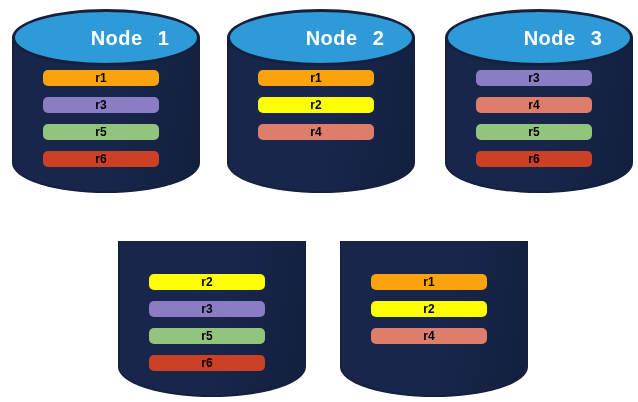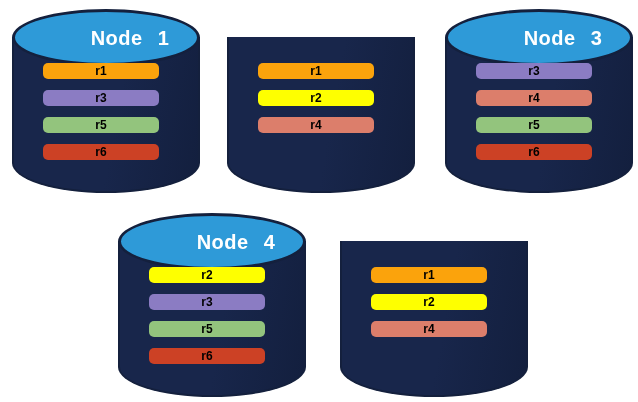--- a/index.html
+++ b/index.html
@@ -56,21 +56,21 @@
     font-size: 20px;
     font-weight: bold;
     letter-spacing: 0.5px;
     word-spacing: 9px;
     padding-top: 2px;
     margin-left: 48px;
   }
   .bars {
     position: absolute;
     left: 31px;
-    top: 58px;
+    top: 65px;
     width: 116px;
     display: flex;
     flex-direction: column;
     gap: 11px;
     z-index: 3;
   }
   .bar {
     height: 16px;
     border-radius: 5px;
     display: flex;
@@ -105,20 +105,23 @@
           <span>r5</span>
         </div>
         <div class="bar" style="background: rgb(204, 65, 37);">
           <span>r6</span>
         </div>
       </div>
   </div>
 
   <div class="node node-2">
     <div class="cyl-body"></div>
+    <div class="cyl-top">
+      <span class="node-label">Node 2</span>
+    </div>
     <div class="bars">
         <div class="bar" style="background: rgb(251, 163, 12);">
           <span>r1</span>
         </div>
         <div class="bar" style="background: rgb(254, 255, 0);">
           <span>r2</span>
         </div>
         <div class="bar" style="background: rgb(220, 126, 107);">
           <span>r4</span>
         </div>
@@ -141,23 +144,20 @@
           <span>r5</span>
         </div>
         <div class="bar" style="background: rgb(204, 65, 37);">
           <span>r6</span>
         </div>
       </div>
   </div>
 
   <div class="node node-4">
     <div class="cyl-body"></div>
-    <div class="cyl-top">
-      <span class="node-label">Node 4</span>
-    </div>
     <div class="bars">
         <div class="bar" style="background: rgb(254, 255, 0);">
           <span>r2</span>
         </div>
         <div class="bar" style="background: rgb(139, 124, 195);">
           <span>r3</span>
         </div>
         <div class="bar" style="background: rgb(147, 196, 125);">
           <span>r5</span>
         </div>

